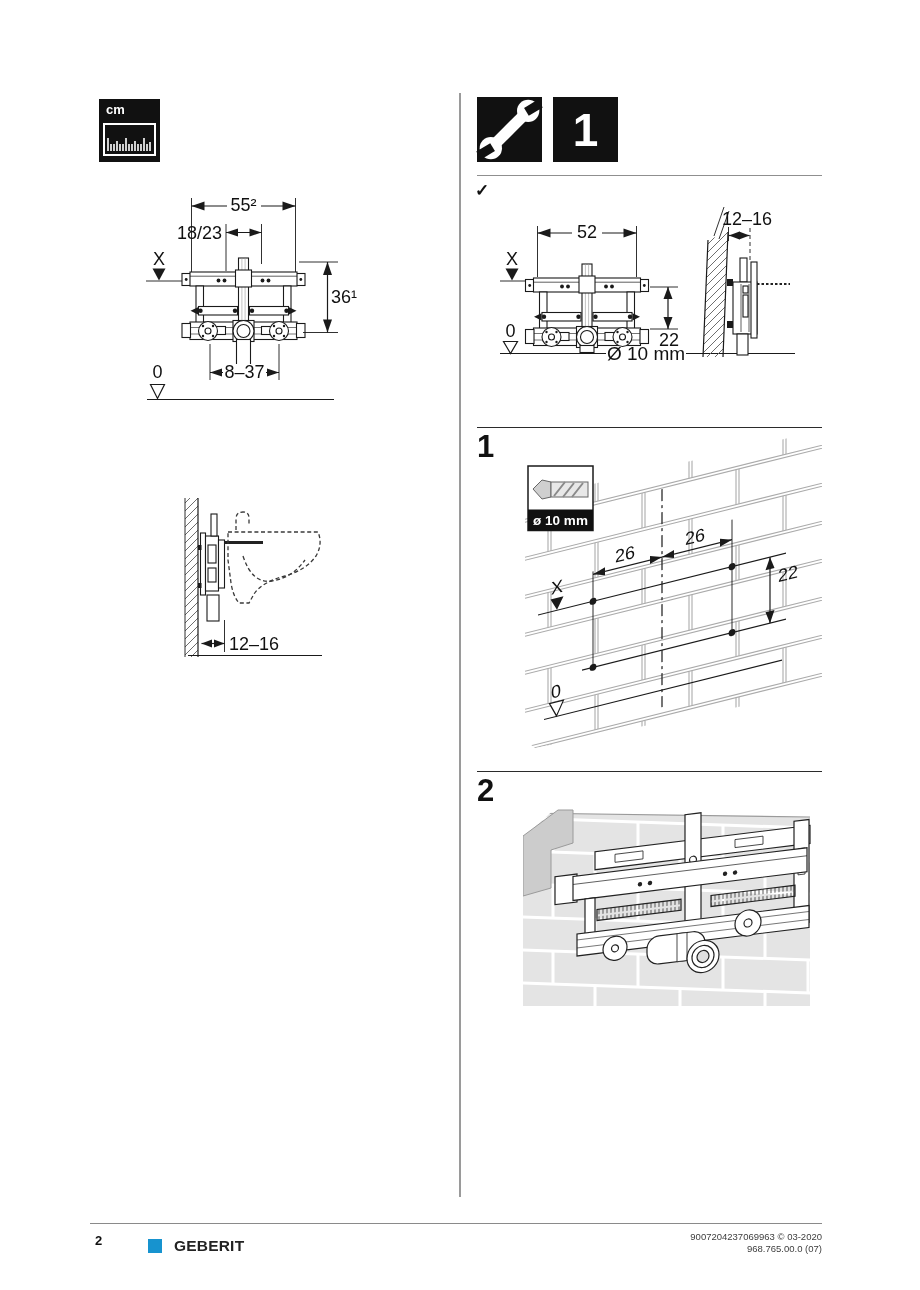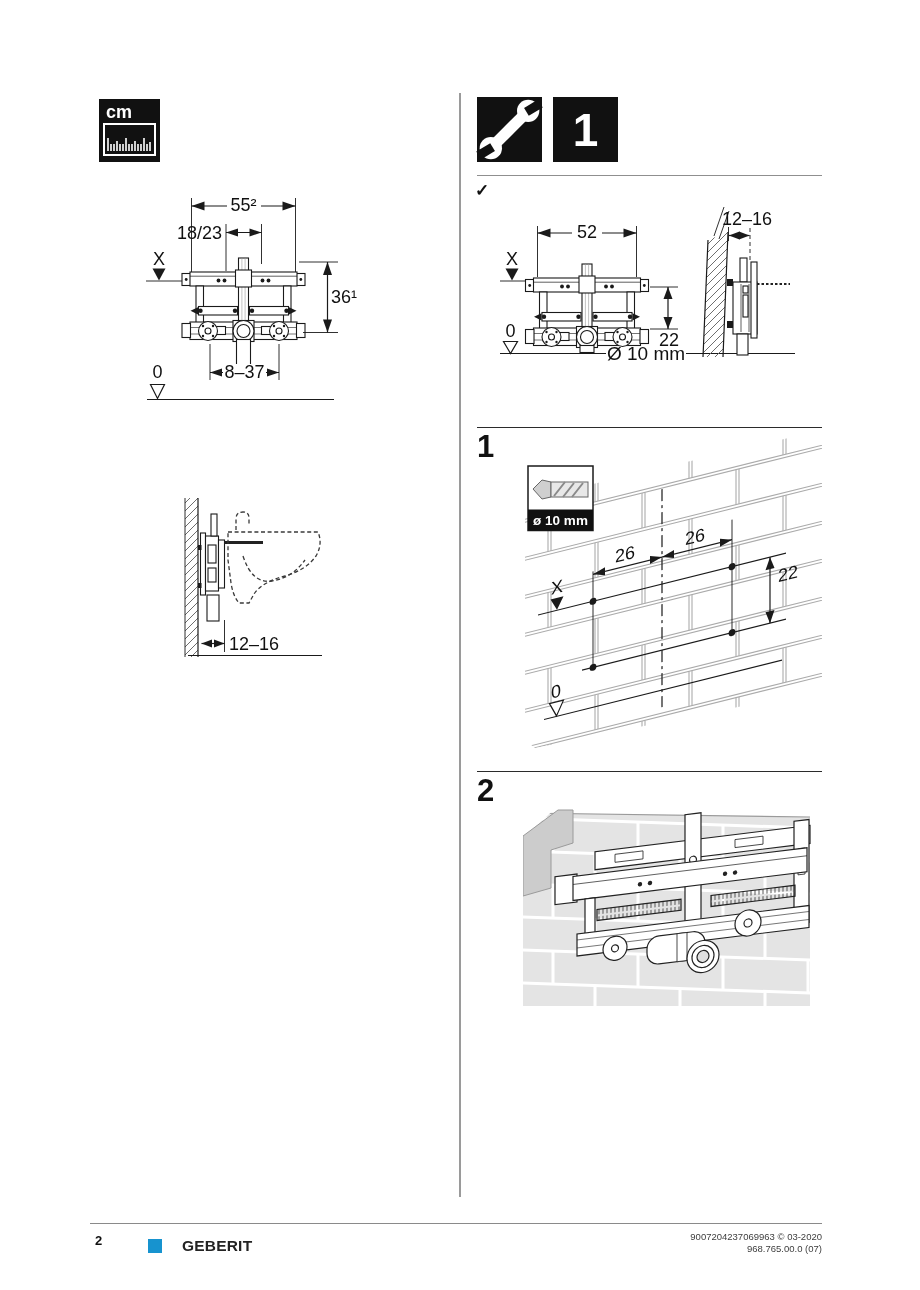--- a/index.html
+++ b/index.html
@@ -1,28 +1,28 @@
 <!DOCTYPE html>
 <html><head>
 <meta charset="utf-8">
 <style>
   html,body{margin:0;padding:0;background:#fff;}
   .page{position:relative;width:920px;height:1290px;background:#fff;overflow:hidden;
         font-family:"Liberation Sans",sans-serif;color:#111;}
   .icon-box{position:absolute;background:#111;}
-  .cm-label{position:absolute;left:7px;top:3px;color:#fff;font-weight:bold;font-size:18px;}
+  .cm-label{position:absolute;left:7px;top:3px;color:#fff;font-weight:bold;font-size:13px;}
   .one-box{display:flex;align-items:center;justify-content:center;color:#fff;
            font-weight:bold;font-size:46px;}
   .rule{position:absolute;height:0;border-top:1.8px solid #8f8f8f;}
   .rule-dark{position:absolute;height:0;border-top:1.7px solid #2b2b2b;}
   .vdivider{position:absolute;width:2px;background:#9a9a9a;}
   .step-num{position:absolute;font-weight:bold;font-size:31px;color:#111;line-height:1;}
   .checkmark{position:absolute;font-size:17px;font-weight:bold;color:#111;}
   .pagenum{position:absolute;font-size:13px;font-weight:bold;color:#111;}
-  .logo{position:absolute;display:flex;align-items:center;gap:20px;}
+  .logo{position:absolute;display:flex;align-items:center;gap:12px;}
   .logo-square{width:14px;height:14px;background:#1793cf;}
   .logo-text{font-weight:bold;font-size:15.5px;letter-spacing:.2px;color:#232323;}
   .doc-codes{position:absolute;text-align:right;font-size:9.5px;line-height:11.5px;color:#3d3d3d;}
   svg{position:absolute;overflow:visible;}
   svg text{font-family:"Liberation Sans",sans-serif;}
   .dt{font-size:18px;fill:#111;}
   .dt-big{font-size:19px;fill:#111;}
   .drill-label{font-size:13.5px;font-weight:bold;fill:#fff;}
   .ln{stroke:#1a1a1a;stroke-width:1.2;fill:none;}
   .ln-thin{stroke:#1a1a1a;stroke-width:.9;fill:none;}

